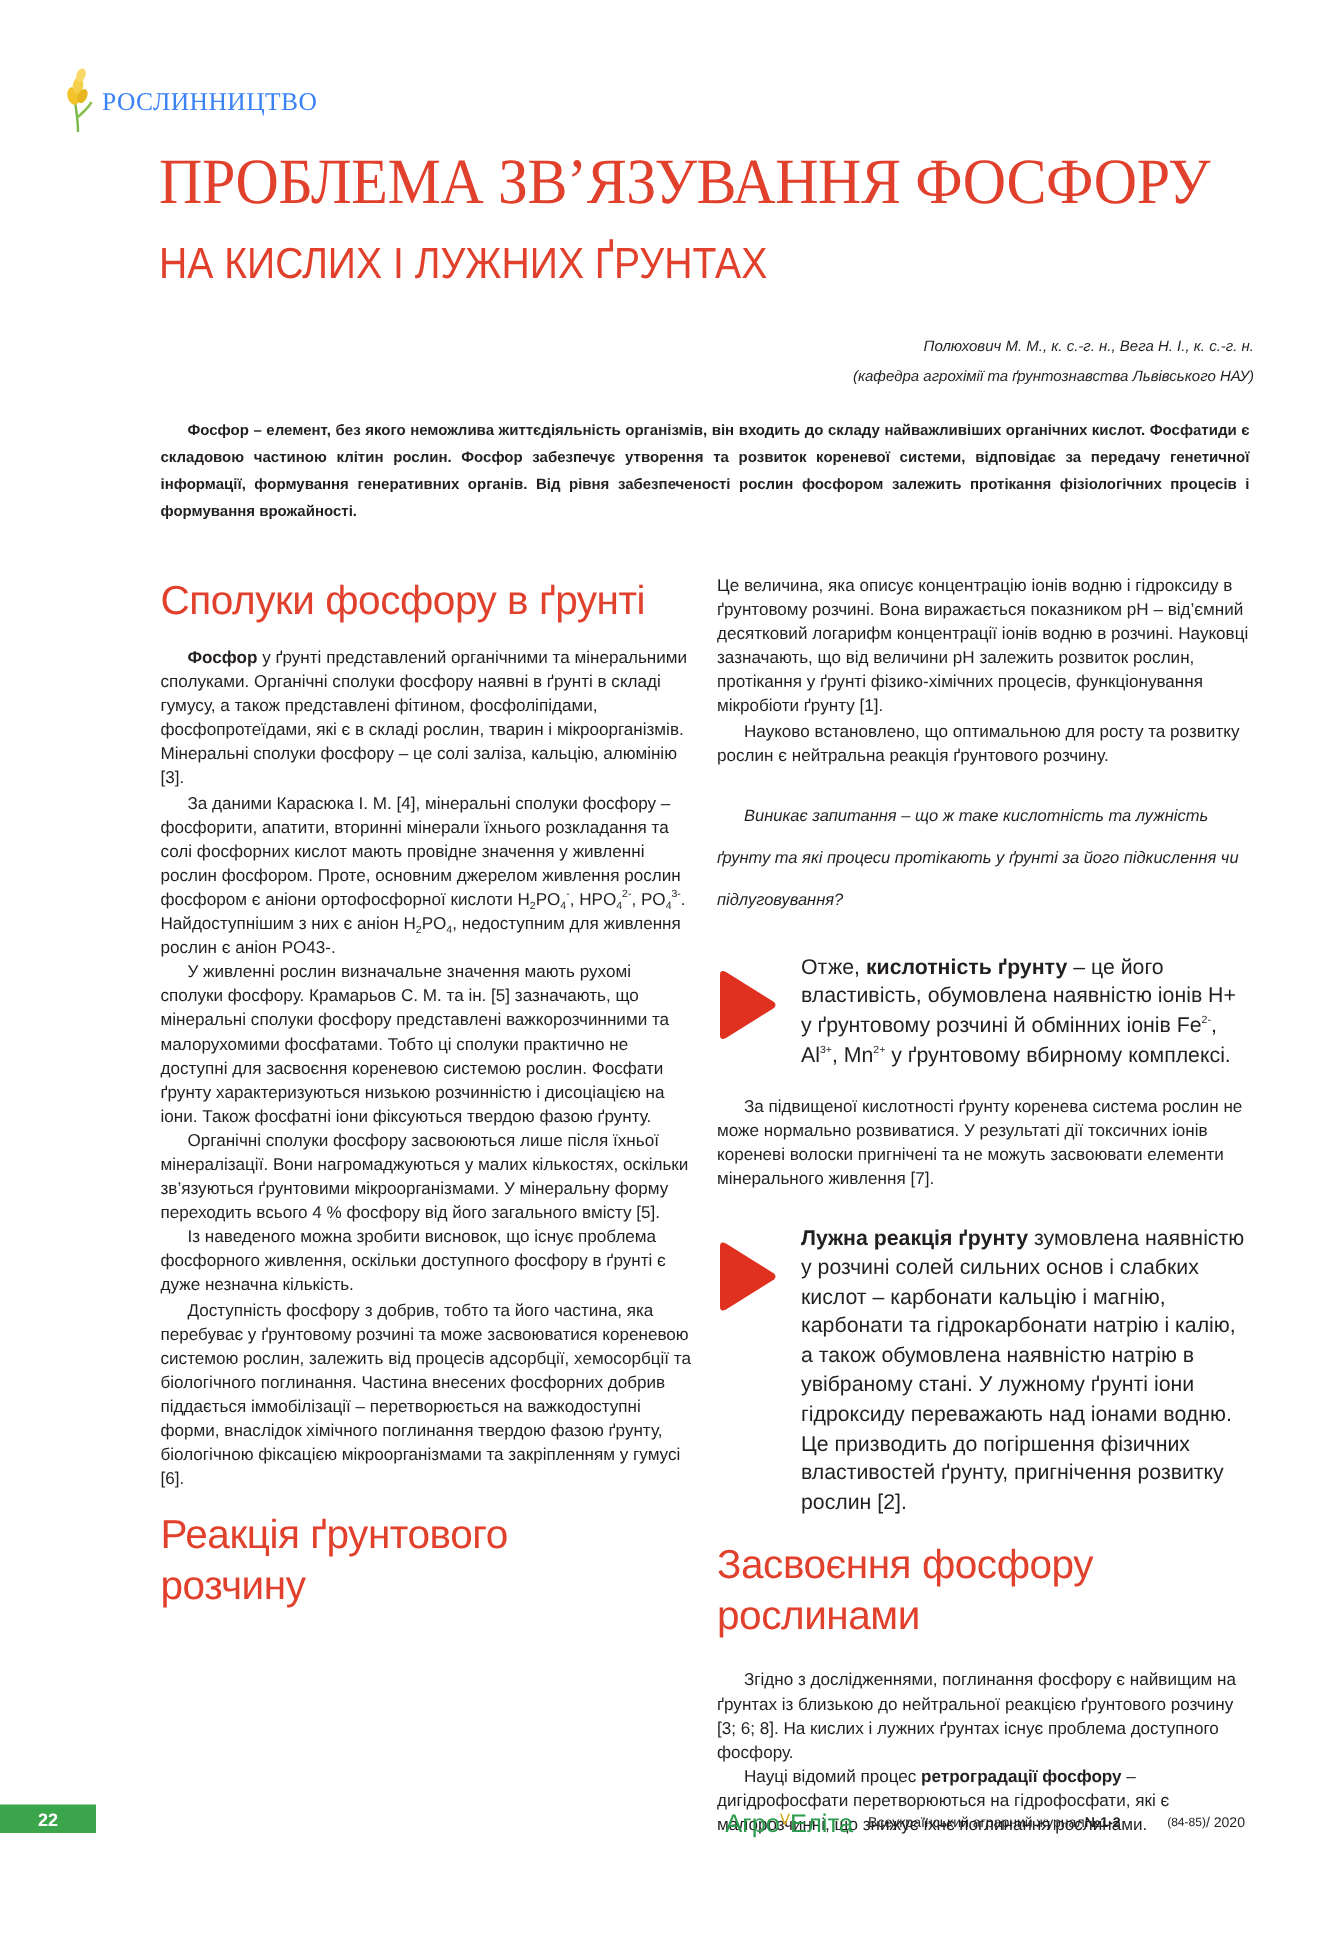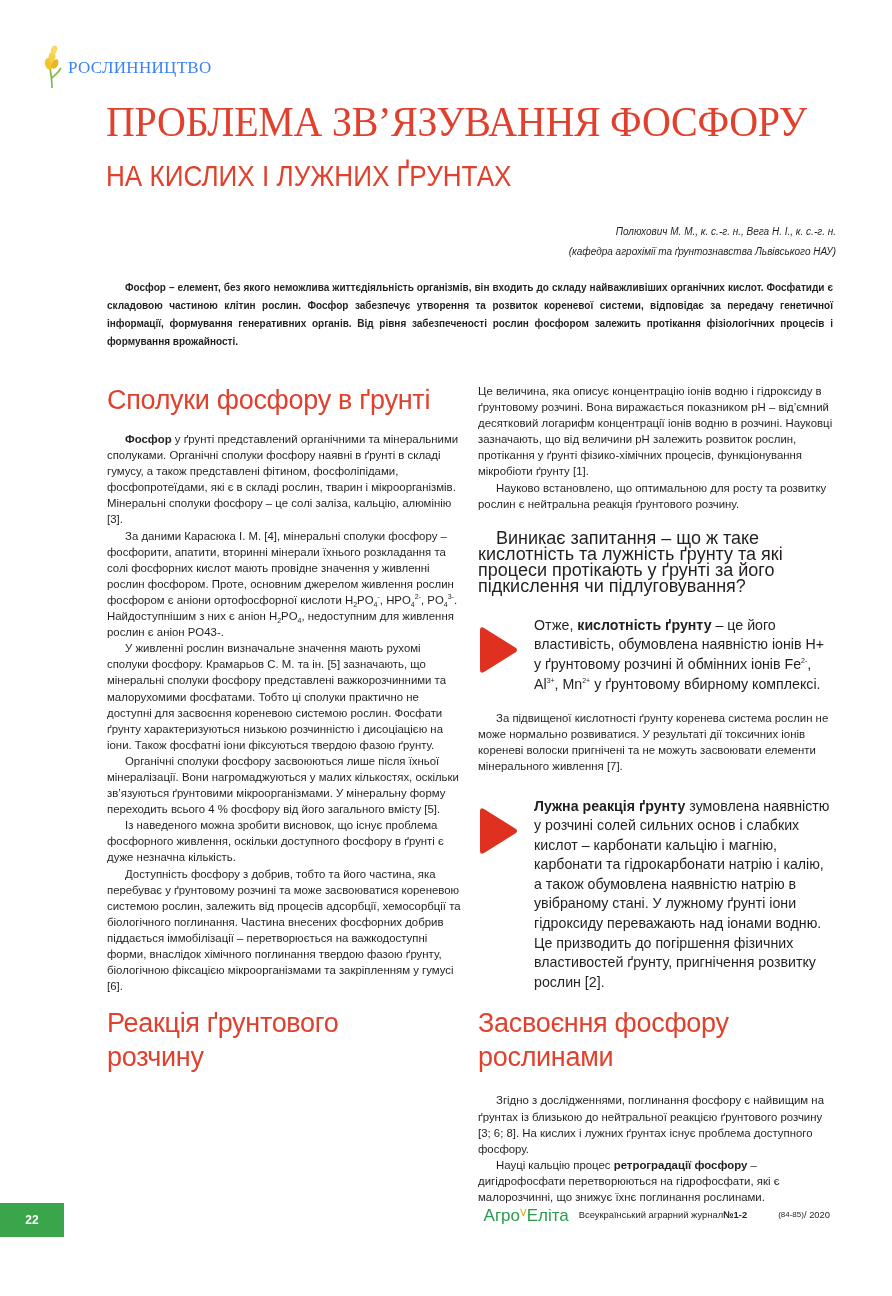--- a/index.html
+++ b/index.html
@@ -21,27 +21,27 @@
   .col { position: absolute; top: 383px; width: 356px; }
   .col-left { left: 107px; }
   .col-right { left: 478px; }
 
   h2.sec { font-family: "Liberation Sans", sans-serif; color: #e0402c; font-weight: normal; font-size: 27px; line-height: 34px; letter-spacing: -0.3px; }
 
   .body p { font-size: 11.4px; line-height: 16.1px; text-indent: 18px; color: #231f20; }
   .body p b { font-weight: bold; }
   sub, sup { font-size: 7px; line-height: 0; }
 
-  .question p { font-size: 18px; line-height: 16px; text-indent: 18px; color: #231f20; }
+  .question p { font-style: italic; font-size: 11px; line-height: 28px; text-indent: 18px; color: #231f20; }
 
   .callout { display: flex; align-items: flex-start; }
   .callout .arrow { flex: 0 0 56px; padding-top: 10px; }
   .callout .text { font-size: 14.2px; line-height: 19.6px; color: #231f20; }
 
-  .footer-bar { position: absolute; left: 0; top: 1203px; width: 64px; height: 34px; background: #3aa54a; color: #fff; font-size: 12px; font-weight: bold; display: flex; align-items: center; justify-content: center; }
+  .footer-bar { position: absolute; left: 0; top: 1203px; width: 64px; height: 19px; background: #3aa54a; color: #fff; font-size: 12px; font-weight: bold; display: flex; align-items: center; justify-content: center; }
   .footer-right { position: absolute; right: 62px; top: 1203px; display: flex; align-items: center; font-size: 9.4px; color: #231f20; white-space: nowrap; }
   .brand { font-family: Liberation Sans, sans-serif; color: #2a9b4c; font-size: 17px; margin-right: 10px; }
   .brand .sprig { color: #d7a719; }
 </style>
 </head>
 <body>
 
 <div class="section-label">
   <svg class="wheat-icon" viewBox="0 0 22 46">
     <path d="M10 44 C 10 36, 9 30, 8 24" stroke="#7ab648" stroke-width="1.6" fill="none"></path>
@@ -105,21 +105,21 @@
           <path d="M2 4 Q2 0 6 2 L38 22 Q40 24 38 26 L6 46 Q2 48 2 44 Z" fill="#e0301f"></path>
         </svg>
     </div>
     <div class="text">
       <b>Лужна реакція ґрунту</b><span> зумовлена наявністю у розчині солей сильних основ і слабких кислот – карбонати кальцію і магнію, карбонати та гідрокарбонати натрію і калію, а також обумовлена наявністю натрію в увібраному стані. У лужному ґрунті іони гідроксиду переважають над іонами водню. Це призводить до погіршення фізичних властивостей ґрунту, пригнічення розвитку рослин [2].</span>
     </div>
   </div>
 
   <h2 class="sec" style="margin-top:14px; margin-bottom:18px; width:290px;">Засвоєння фосфору рослинами</h2>
   <p>Згідно з дослідженнями, поглинання фосфору є найвищим на ґрунтах із близькою до нейтральної реакцією ґрунтового розчину [3; 6; 8]. На кислих і лужних ґрунтах існує проблема доступного фосфору.</p>
-  <p><span>Науці кальцію процес </span><b>ретроградації фосфору</b><span> – дигідрофосфати перетворюються на гідрофосфати, які є малорозчинні, що знижує їхнє поглинання рослинами.</span></p>
+  <p><span>Науці відомий процес </span><b>ретроградації фосфору</b><span> – дигідрофосфати перетворюються на гідрофосфати, які є малорозчинні, що знижує їхнє поглинання рослинами.</span></p>
 </div>
 
 <div class="footer-bar">
   <span>22</span>
 </div>
 <div class="footer-right">
   <span class="brand"><span>Агро</span><span class="sprig">ⱽ</span><span>Еліта</span></span>
   <span>Всеукраїнський аграрний журнал </span>
     <b>№1-2</b>
     <span style="font-size:8px;padding-left:31px;"> (84-85)</span>

